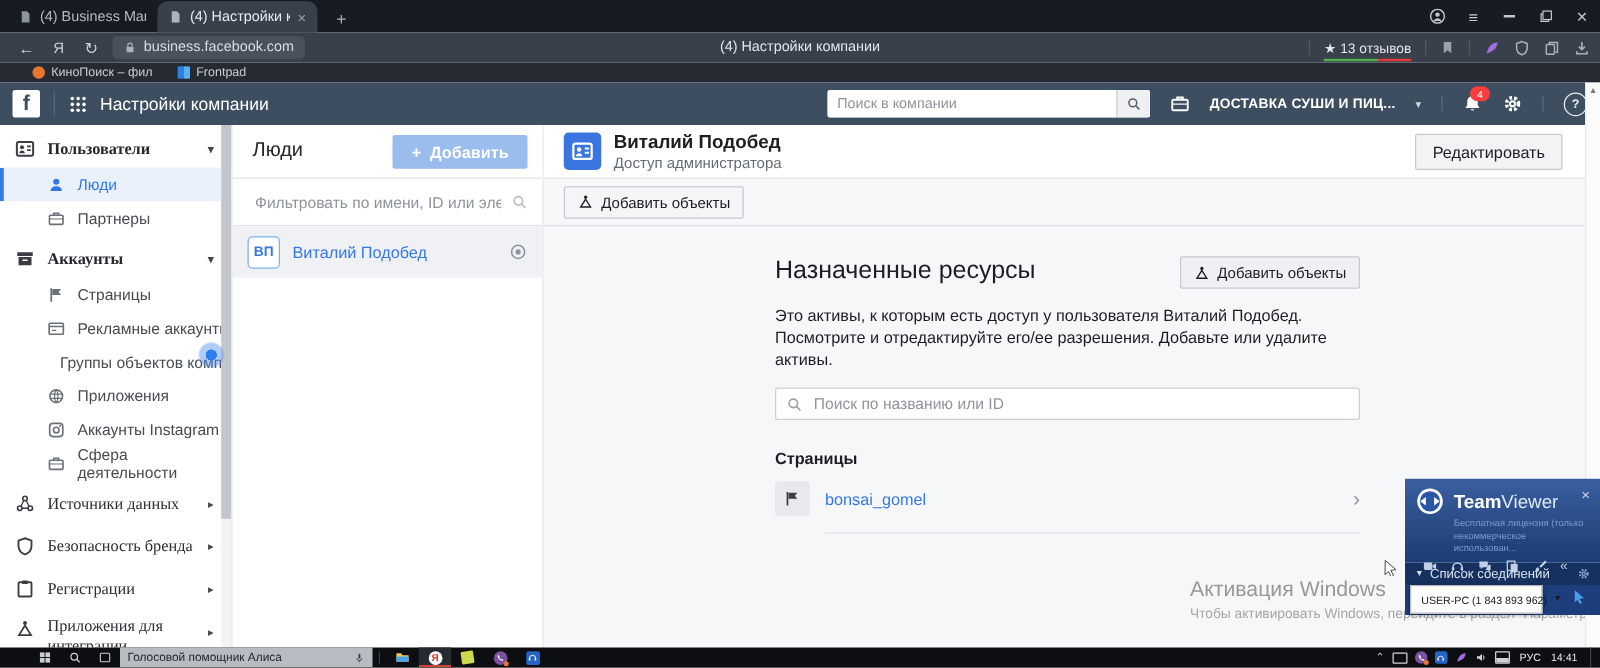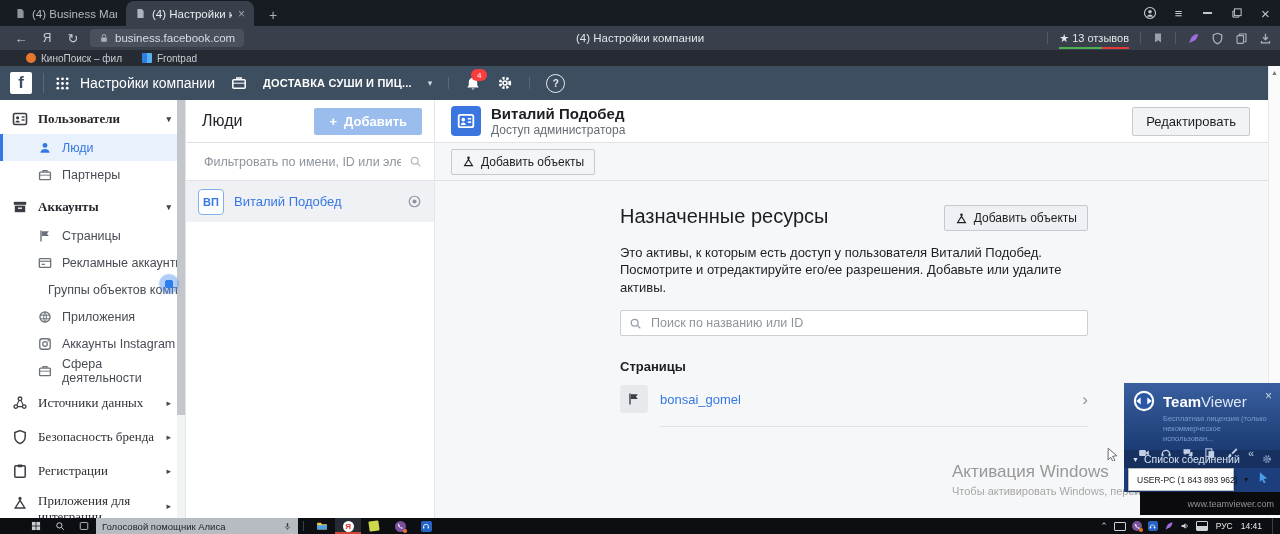--- a/index.html
+++ b/index.html
@@ -438,20 +438,28 @@
     </span>
   </div>
 
   <div class="fbbar">
     <div class="fb-logo">f</div>
     <div class="fb-div"></div>
     <svg class="ic" width="15" height="15" style="color:#fff">
         <use href="#i-grid9"></use>
       </svg>
     <span class="fb-title">Настройки компании</span>
+    <div class="fb-search">
+      <input type="text" placeholder="Поиск в компании" style="">
+      <span class="fb-search-btn">
+        <svg class="ic" width="12" height="12">
+            <use href="#i-search"></use>
+          </svg>
+      </span>
+    </div>
     <div class="fb-right">
       <svg class="ic" width="16" height="16">
           <use href="#i-case"></use>
         </svg>
       <span class="fb-biz">ДОСТАВКА СУШИ И ПИЦ...</span>
       <span class="fb-caret">▾</span>
       <span class="vdiv" style="background:#55697e"></span>
       <span class="bell-wrap">
         <svg class="ic" width="16" height="16">
             <use href="#i-bell"></use>
@@ -694,23 +702,20 @@
     <div class="tv-drop">
       <svg class="ic" width="10" height="10" style="color:#5a7fb4">
           <use href="#i-profile"></use>
         </svg>
       <span>USER-PC (1 843 893 962)</span>
       <span class="caret">▼</span>
     </div>
     <svg class="ic tv-pointer" width="12" height="12">
         <use href="#i-cursor-blue"></use>
       </svg>
-    <div class="tv-bottom">
-      <span>www.teamviewer.com</span>
-    </div>
   </div>
 
   <svg class="ic cursor" width="14" height="14">
       <use href="#i-cursor"></use>
     </svg>
 
   <div class="taskbar">
     <span class="tb-ic">
         <svg class="ic" width="10" height="10">
           <use href="#i-win"></use>

